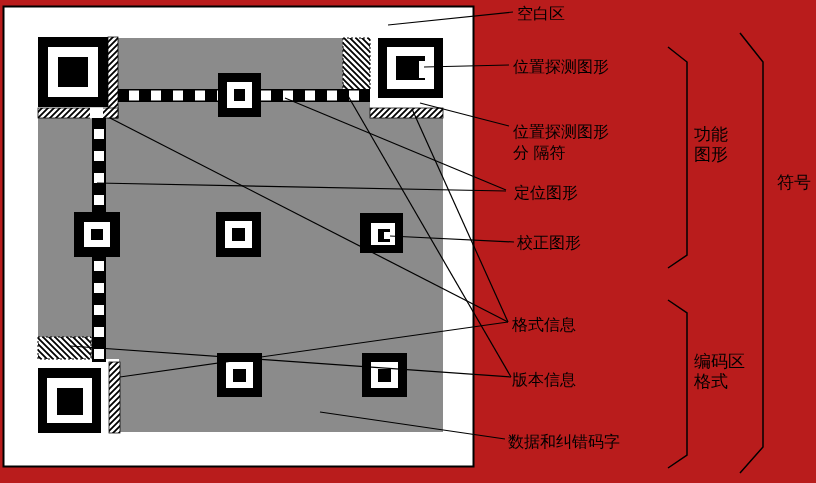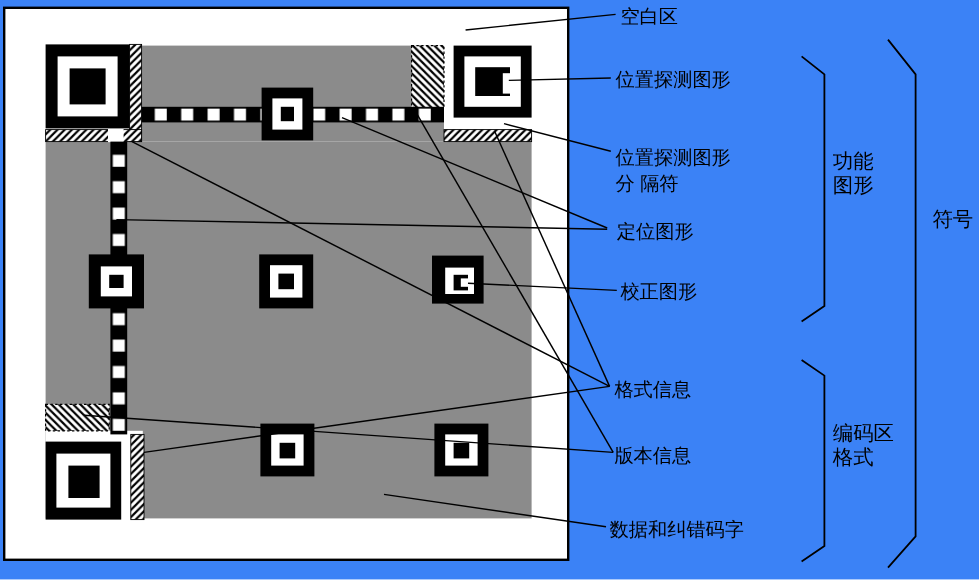--- a/index.html
+++ b/index.html
@@ -1,16 +1,16 @@
 <!DOCTYPE html>
 <html><head>
 <meta charset="utf-8">
 <style>
   html,body{margin:0;padding:0;background:#ffffff;}
-  .stage{position:relative;width:816px;height:483px;background:#3b82f6;overflow:hidden;
+  .stage{position:relative;width:816px;height:483px;background:#b91c1c;overflow:hidden;
          font-family:"Liberation Sans","DejaVu Sans",sans-serif;}
   svg{display:block;}
   text{font-family:"Liberation Sans","DejaVu Sans",sans-serif;fill:#000;}
   .lbl{font-size:16px;}
   .blbl{font-size:17px;}
 </style>
 </head>
 <body>
 
 <div class="stage">

